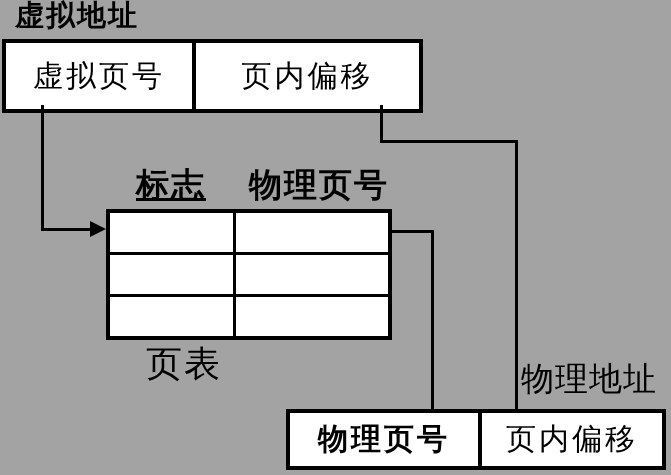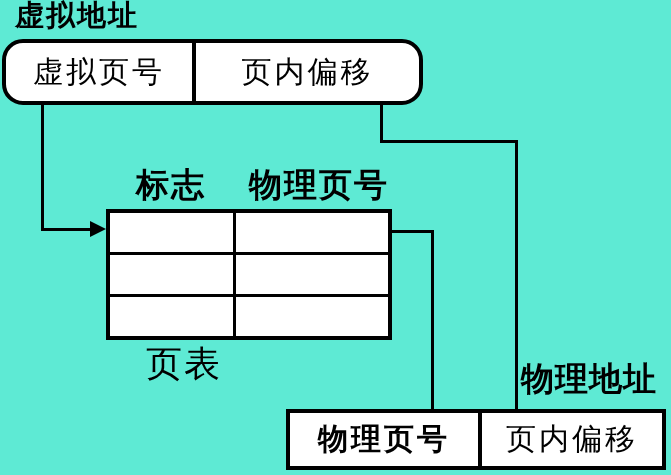--- a/index.html
+++ b/index.html
@@ -5,21 +5,21 @@
   html, body {
     margin: 0;
     padding: 0;
     background: #ffffff;
     font-family: "DejaVu Serif", "Liberation Serif", serif;
   }
   .canvas {
     position: relative;
     width: 671px;
     height: 475px;
-    background: #5eead4;
+    background: #a3a3a3;
     overflow: hidden;
   }
   .abs { position: absolute; }
   .line { position: absolute; background: #000000; }
 
   
   .vaddr-title {
     left: 15px; top: -4px;
     font-size: 29px; font-weight: bold;
     letter-spacing: 2px; color: #000;
@@ -35,36 +35,36 @@
   }
   .addr-cell {
     display: flex;
     align-items: center;
     justify-content: center;
     font-size: 30px;
     letter-spacing: 3px;
     color: #000;
     white-space: nowrap;
   }
-  .vaddr-box { left: 2px; top: 39px; width: 421px; height: 66px; border-radius: 21px; }
+  .vaddr-box { left: 2px; top: 39px; width: 421px; height: 74px; }
   .vaddr-box .cell-left  { width: 186px; border-right: 4px solid #000; }
   .vaddr-box .cell-right { flex: 1; }
 
   .paddr-box { left: 286px; top: 409px; width: 380px; height: 61px; }
   .paddr-box .cell-left  { width: 188px; border-right: 4px solid #000; font-weight: bold; }
   .paddr-box .cell-right { flex: 1; }
 
   
   .pt-header {
     top: 163px;
     font-size: 33px; font-weight: bold;
     letter-spacing: 2px; color: #000;
     text-align: center; white-space: nowrap;
   }
-  .pt-header.flags { left: 106px; width: 130px; }
+  .pt-header.flags { left: 106px; width: 130px; text-decoration: underline; }
   .pt-header.ppn   { left: 238px; width: 162px; }
 
   .page-table {
     left: 106px; top: 209px;
     width: 286px; height: 131px;
     box-sizing: border-box;
     border: 4px solid #000;
     display: flex; flex-direction: column;
     background: #fff;
   }
@@ -76,21 +76,21 @@
 
   .pt-caption {
     left: 146px; top: 340px; width: 180px;
     font-size: 36px; letter-spacing: 2px;
     text-align: left; color: #000; white-space: nowrap;
   }
 
   
   .paddr-title {
     left: 521px; top: 357px;
-    font-size: 33px; font-weight: bold;
+    font-size: 33px; font-weight: normal;
     letter-spacing: 1px; color: #000;
     white-space: nowrap;
   }
 
   
   .arrow-right {
     position: absolute;
     left: 90px; top: 221px;
     width: 0; height: 0;
     border-left: 16px solid #000;

